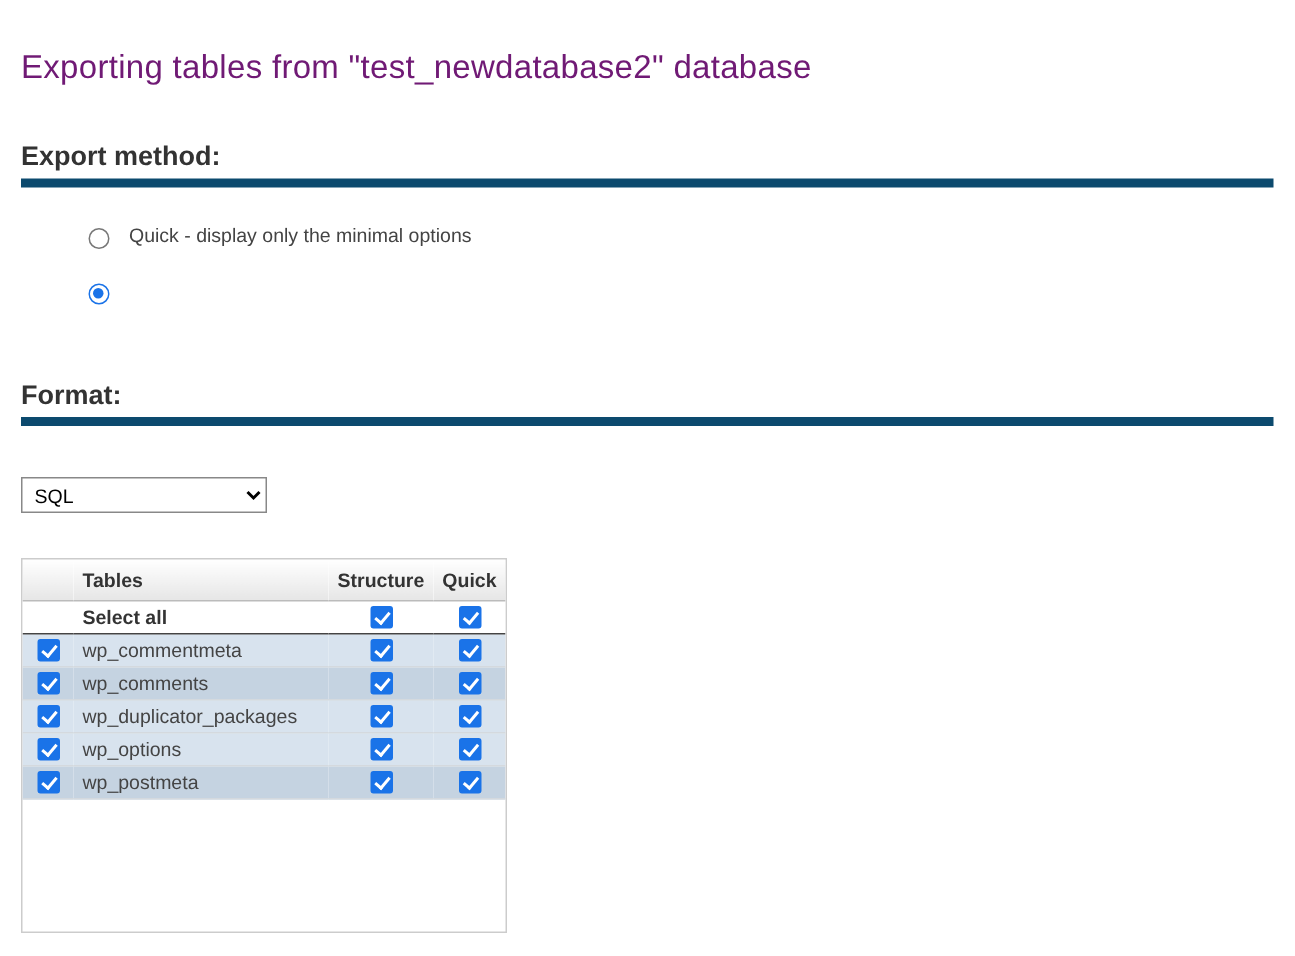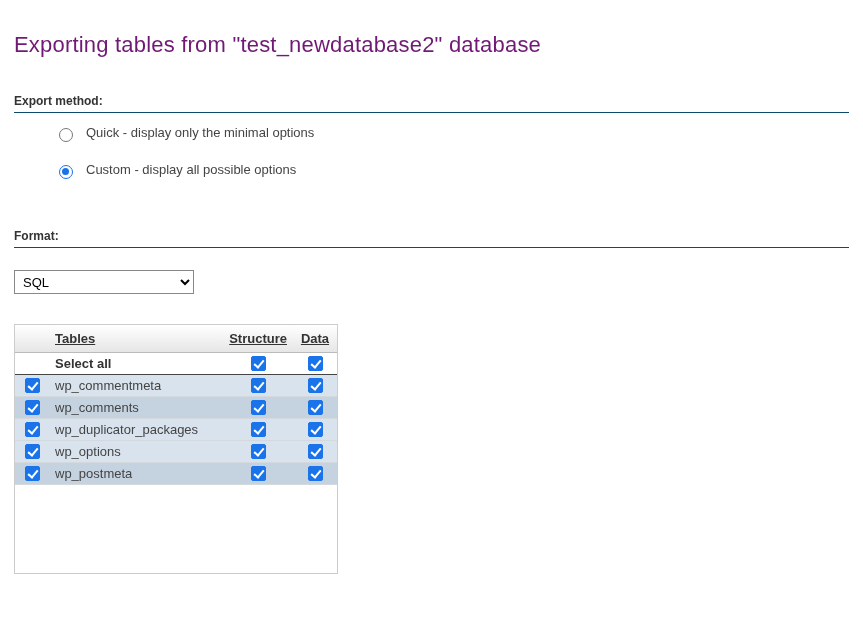--- a/index.html
+++ b/index.html
@@ -15,26 +15,26 @@
     padding: 18px 14px 0 14px;
   }
   h2.page-title {
     font-size: 22px;
     font-weight: 400;
     color: #701a75;
     margin: 14px 0 36px 0;
     letter-spacing: 0.2px;
   }
   .section-label {
-    font-size: 12px;
+    font-size: 18px;
     font-weight: 700;
     color: #333333;
     padding-bottom: 4px;
-    border-bottom: 1px solid #0c4a6e;
-    margin-bottom: 12px;
+    border-bottom: 6px solid #0c4a6e;
+    margin-bottom: 24px;
   }
   .radio-group {
     padding: 0 0 24px 40px;
   }
   .radio-row {
     display: flex;
     gap: 10px;
     font-size: 13px;
     color: #444444;
     margin: 12px 0 20px 0;
@@ -64,21 +64,21 @@
     background: #1a73e8;
     border-radius: 50%;
   }
 
   .format-block {
     margin-top: 6px;
     margin-bottom: 30px;
   }
   select.format-select {
     margin-top: 10px;
-    width: 180px;
+    width: 164px;
     height: 24px;
     font-size: 13px;
     border: 1px solid #888;
     background: #fff;
     padding: 1px 4px;
   }
 
   
   .tables-wrap {
     margin-top: 4px;
@@ -103,21 +103,20 @@
   }
   table.tbl thead th {
     background: linear-gradient(#ffffff, #e6e6e6);
     border-bottom: 1px solid #bbbbbb;
     text-align: left;
     font-weight: 700;
     color: #333;
     padding: 6px 6px;
     position: sticky;
     top: 0;
-    text-decoration: underline;
   }
   table.tbl thead th.col-check { width: 34px; }
   table.tbl thead th.col-name { }
   table.tbl thead th.col-struct { width: 64px; text-align: center; }
   table.tbl thead th.col-data { width: 44px; text-align: center; }
 
   table.tbl tbody tr.select-all-row td {
     background: #ffffff;
     border-bottom: 1px solid #444444;
     font-weight: 700;
@@ -168,40 +167,39 @@
   <h2 class="page-title">Exporting tables from "test_newdatabase2" database</h2>
 
   <div class="section-label">Export method:</div>
   <div class="radio-group">
     <div class="radio-row">
       <input type="radio" class="radio" name="export_method" id="em-quick" style="">
       <label for="em-quick">Quick - display only the minimal options</label>
     </div>
     <div class="radio-row">
       <input type="radio" class="radio" name="export_method" id="em-custom" checked="" style="">
-      <label for="em-custom">Custom - display all possible options</label>
     </div>
   </div>
 
   <div class="format-block">
     <div class="section-label">Format:</div>
     <select class="format-select">
       <option>SQL</option>
     </select>
   </div>
 
   <div class="tables-wrap">
     <div class="tables-scroll">
       <table class="tbl">
         <thead>
           <tr>
             <th class="col-check"></th>
             <th class="col-name">Tables</th>
             <th class="col-struct">Structure</th>
-            <th class="col-data">Data</th>
+            <th class="col-data">Quick</th>
           </tr>
         </thead>
         <tbody id="tables-body">
           <tr class="select-all-row">
             <td class="center"></td>
             <td>Select all</td>
             <td class="center"><input type="checkbox" class="cb" checked="" style=""></td>
             <td class="center"><input type="checkbox" class="cb" checked="" style=""></td>
           </tr>
 

